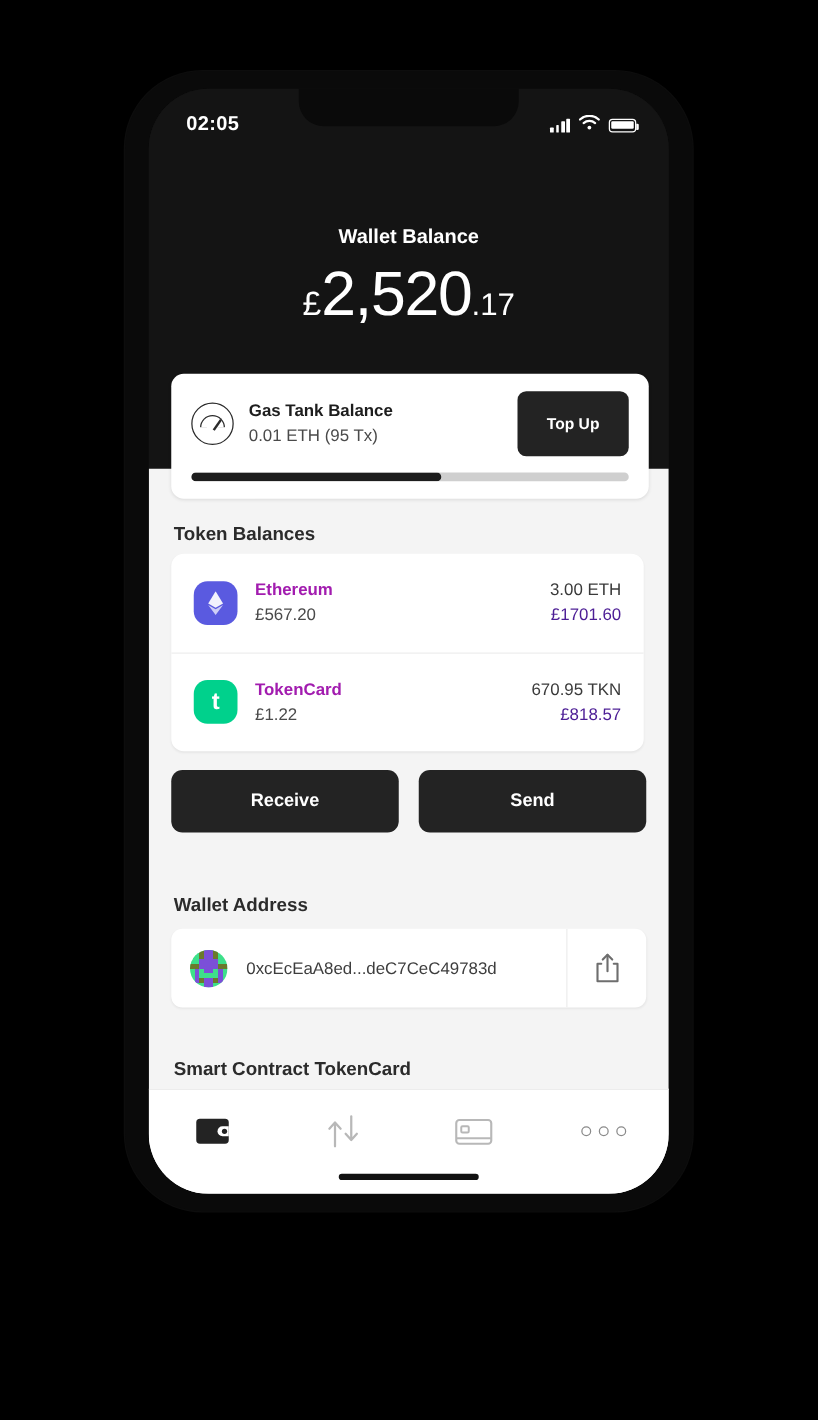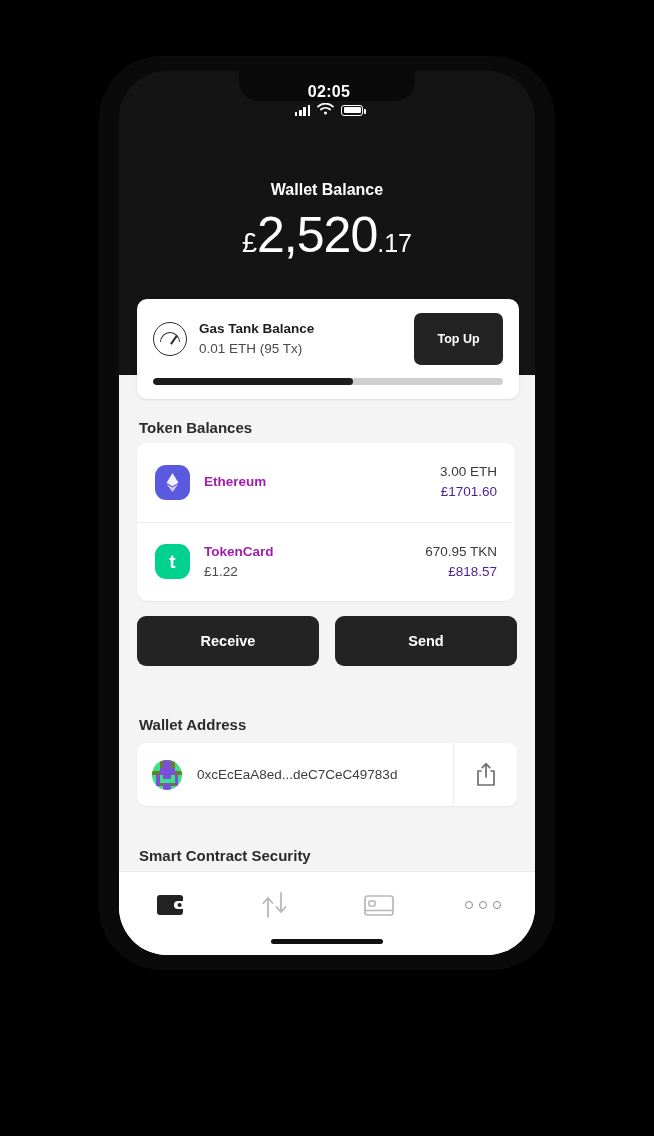--- a/index.html
+++ b/index.html
@@ -40,21 +40,20 @@
     z-index:40;
   }
 
   
   #status-bar{
     position:absolute; top:0; left:0; right:0;
     height:46px;
     display:flex; align-items:center; justify-content:space-between;
     padding:12px 26px 0 30px;
     z-index:45;
-    flex-direction:column;
   }
   #status-time{
     color:#fff; font-size:16px; font-weight:bold;
     letter-spacing:.3px;
   }
   #status-icons{ display:flex; align-items:center; gap:7px; }
   .bars{ display:flex; align-items:flex-end; gap:1.5px; height:11px; }
   .bars i{ display:block; width:2.8px; background:#fff; border-radius:.5px; }
   .bars i:nth-child(1){height:4px}
   .bars i:nth-child(2){height:6px}
@@ -315,20 +314,21 @@
 
       <div class="token-row">
         <div class="token-icon" style="background:#5A5AE0">
           <svg class="eth-diamond" viewBox="0 0 20 32" fill="none">
             <path d="M10 0 0 16.4 10 22.3 20 16.4z" fill="#fff" fill-opacity=".92"></path>
             <path d="M10 24.3 0 18.4 10 32 20 18.4z" fill="#fff" fill-opacity=".7"></path>
           </svg>
         </div>
         <div class="token-names">
           <div class="token-name">Ethereum</div>
+          <div class="token-price">£567.20</div>
         </div>
         <div class="token-values">
           <div class="token-amount">3.00 ETH</div>
           <div class="token-fiat">£1701.60</div>
         </div>
       </div>
 
       <div class="token-row">
         <div class="token-icon" style="background:#00D18C">
           <span class="tkn-glyph">t</span>
@@ -378,21 +378,21 @@
       </div>
       <div id="share-button">
         <svg width="22" height="26" viewBox="0 0 22 26" fill="none">
           <path d="M6 9H3v14h16V9h-3" stroke="#6e6e6e" stroke-width="1.7" stroke-linecap="round" stroke-linejoin="round"></path>
           <path d="M11 15V2" stroke="#6e6e6e" stroke-width="1.7" stroke-linecap="round"></path>
           <path d="M7.2 5.6 11 1.8l3.8 3.8" stroke="#6e6e6e" stroke-width="1.7" stroke-linecap="round" stroke-linejoin="round"></path>
         </svg>
       </div>
     </div>
 
-    <div class="section-title" id="smart-contract-title">Smart Contract Security</div>
+    <div class="section-title" id="smart-contract-title">Smart Contract TokenCard</div>
 
   </div>
 
   <div id="tab-bar">
 
     <div class="tab-item">
       <svg width="30" height="26" viewBox="0 0 30 26">
         <rect x="1" y="3" width="26" height="20" rx="3" fill="#232323"></rect>
         <path d="M27 9h-5a4 4 0 0 0 0 8h5z" fill="#fff"></path>
         <circle cx="23.6" cy="13" r="2.1" fill="#232323"></circle>

